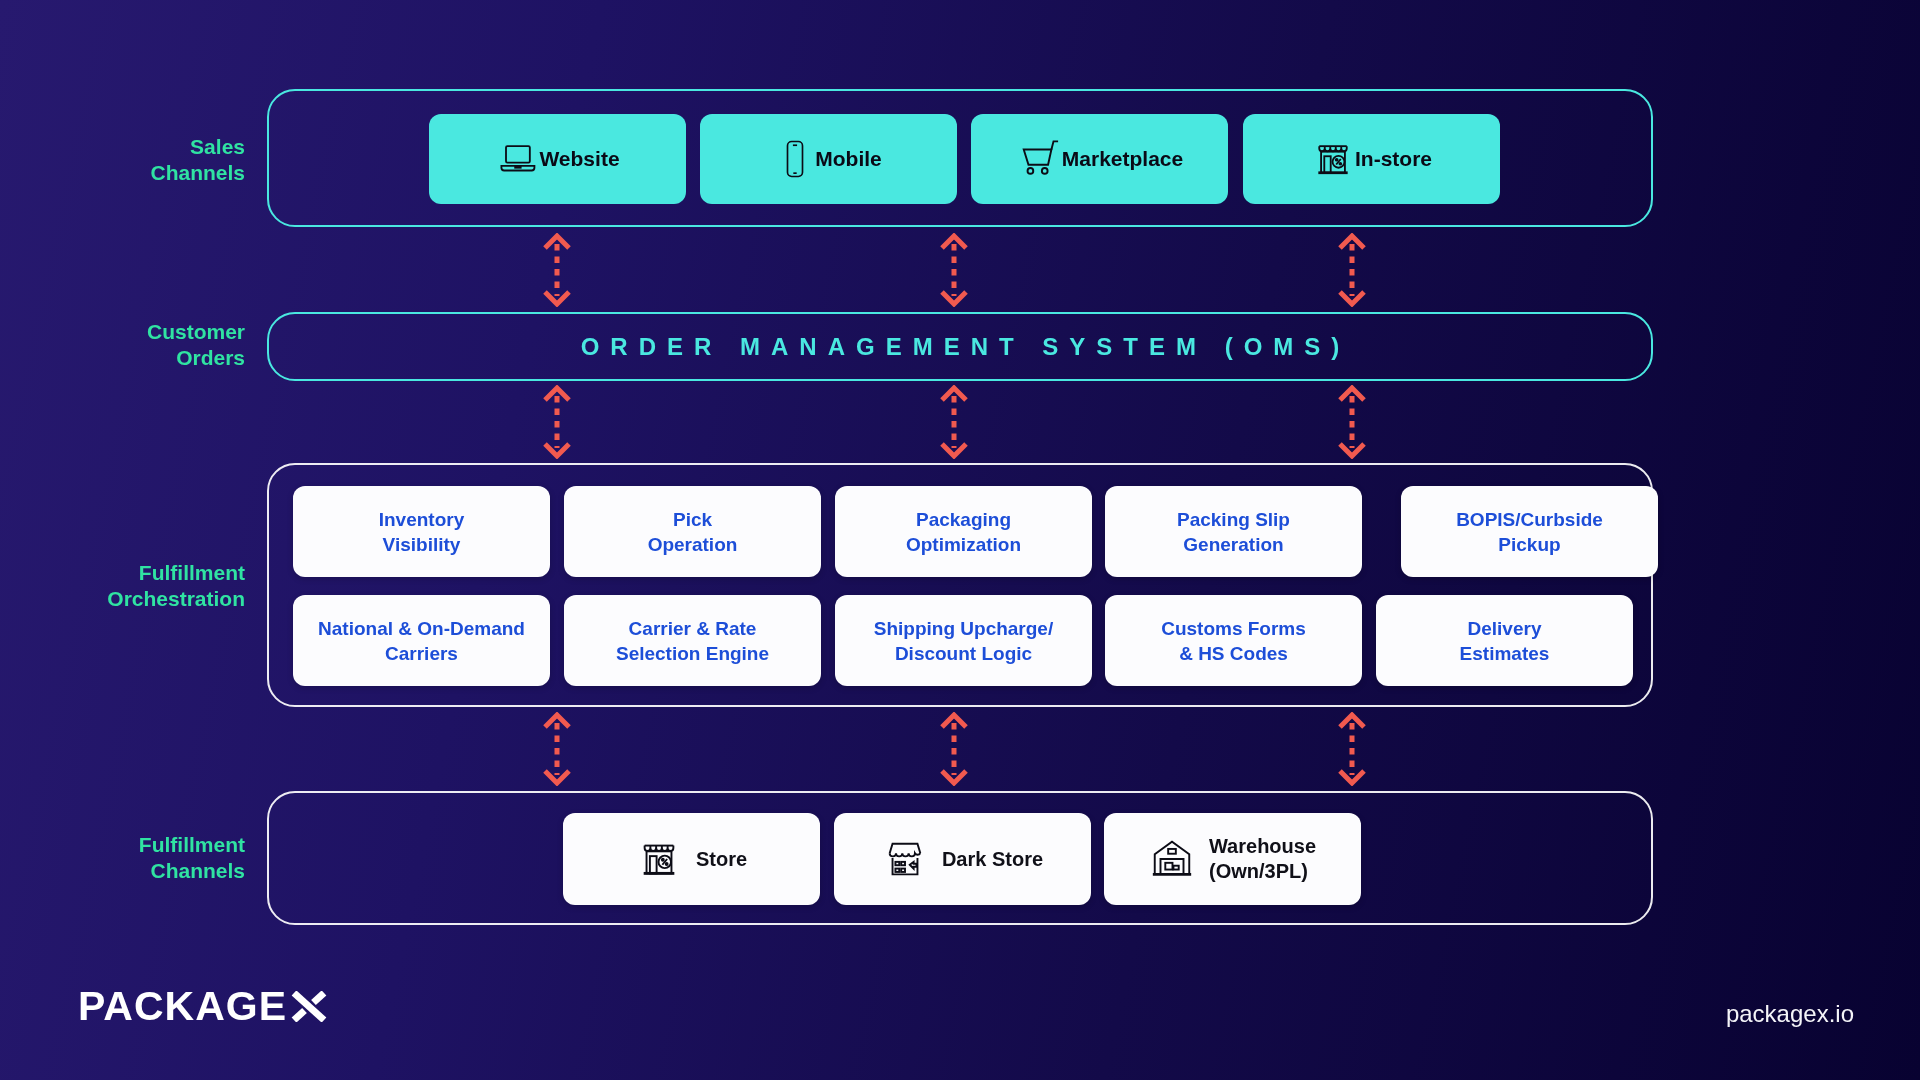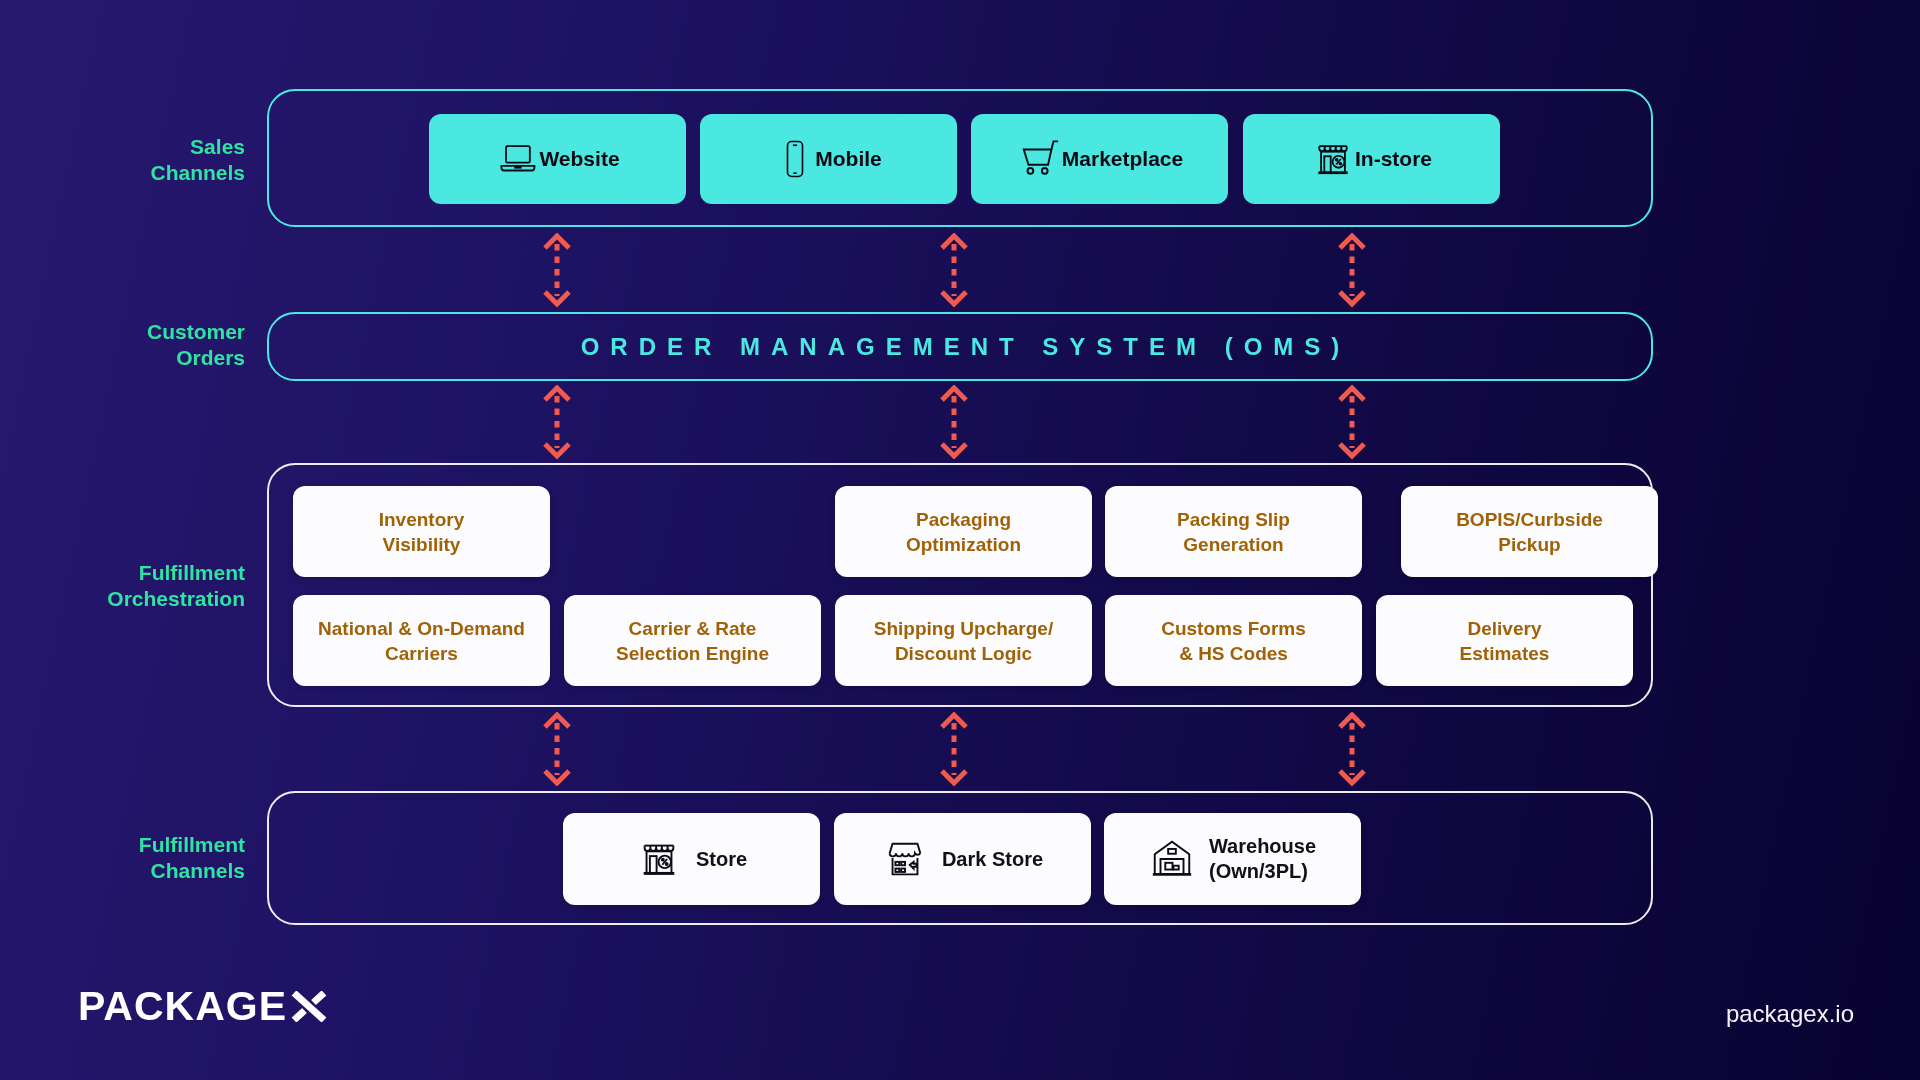--- a/index.html
+++ b/index.html
@@ -23,21 +23,21 @@
   }
   .teal-btn{
     position:absolute;top:114px;height:90px;width:257px;background:#4ae8e0;border-radius:12px;
     display:flex;align-items:center;justify-content:center;gap:0;
     color:#0a0a16;font-weight:bold;font-size:21px;
   }
   .teal-btn svg,.chan-card svg{flex:0 0 auto;}
   .card{
     position:absolute;width:257px;height:91px;background:#fcfcfe;border-radius:12px;
     display:flex;flex-direction:column;align-items:center;justify-content:center;
-    color:#a16207;font-weight:bold;font-size:19px;line-height:25px;text-align:center;
+    color:#1d4ed8;font-weight:bold;font-size:19px;line-height:25px;text-align:center;
     box-shadow:0 2px 6px rgba(0,0,0,.18);
   }
   .chan-card{
     position:absolute;top:813px;height:92px;width:257px;background:#fcfcfe;border-radius:12px;
     display:flex;align-items:center;justify-content:center;gap:14px;
     color:#101018;font-weight:bold;font-size:20px;line-height:25px;
     box-shadow:0 2px 6px rgba(0,0,0,.18);
   }
   .arrow{position:absolute;width:34px;height:74px;}
   .logo{position:absolute;left:78px;top:986px;display:flex;align-items:center;gap:4px;}
@@ -147,20 +147,24 @@
     <polyline points="5,15 17,3 29,15" stroke-width="5"></polyline>
     <polyline points="5,59 17,71 29,59" stroke-width="5"></polyline>
   </svg>
 
   <div class="frame orch"></div>
 
   <div class="card" style="left:293px;top:486px;">
     <span>Inventory</span>
     <span>Visibility</span>
   </div>
+  <div class="card" style="left:564px;top:486px;">
+    <span>Pick</span>
+    <span>Operation</span>
+  </div>
   <div class="card" style="left:835px;top:486px;">
     <span>Packaging</span>
     <span>Optimization</span>
   </div>
   <div class="card" style="left:1105px;top:486px;">
     <span>Packing Slip</span>
     <span>Generation</span>
   </div>
   <div class="card" style="left:1376px;top:486px;margin-left:25px;">
     <span>BOPIS/Curbside</span>

